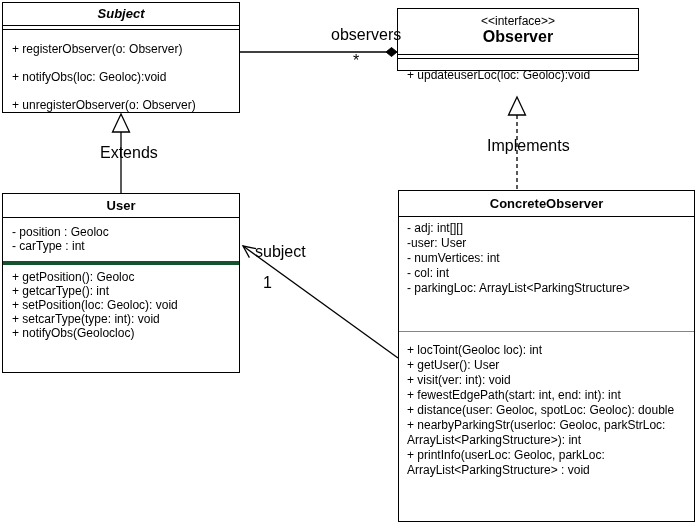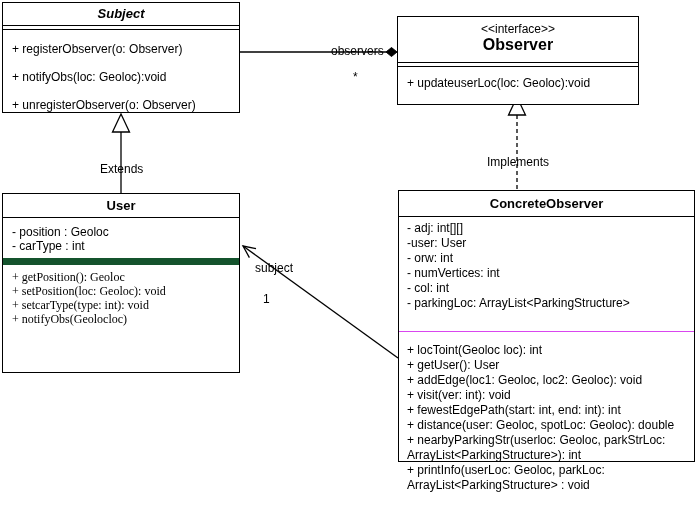--- a/index.html
+++ b/index.html
@@ -12,40 +12,40 @@
   .sep{height:3px;border-bottom:1px solid #000;}
   .members{font-size:12px;box-sizing:border-box;}
   .member{white-space:normal;}
 
   
   #box-subject{left:2px;top:2px;width:238px;height:111px;}
   #box-subject .uml-title{height:23px;line-height:22px;font-style:italic;}
   #box-subject .members{padding:5px 6px 0 9px;line-height:28px;}
 
   
-  #box-observer{left:397px;top:16px;width:242px;height:89px;}
+  #box-observer{left:397px;top:8px;width:242px;height:63px;}
   #box-observer .uml-title{height:46px;padding-top:5px;font-weight:normal;}
   #box-observer .stereotype{font-size:12px;line-height:15px;}
   #box-observer .iface-name{font-size:16px;font-weight:bold;line-height:16px;}
   #box-observer .members{padding:9px 6px 0 9px;line-height:14px;}
 
   
   #box-user{left:2px;top:193px;width:238px;height:180px;}
   #box-user .uml-title{height:24px;line-height:23px;}
-  #box-user .attrs{height:47px;border-bottom:7px solid #14532d;padding:7px 6px 0 9px;line-height:14px;font-size:12px;box-sizing:border-box;}
-  #box-user .members{padding:5px 6px 0 9px;line-height:14px;font-family:Liberation Serif, serif;}
+  #box-user .attrs{height:47px;border-bottom:4px solid #14532d;padding:7px 6px 0 9px;line-height:14px;font-size:12px;box-sizing:border-box;}
+  #box-user .members{padding:5px 6px 0 9px;line-height:14px;}
 
   
-  #box-co{left:398px;top:190px;width:297px;height:272px;}
+  #box-co{left:398px;top:190px;width:297px;height:332px;}
   #box-co .uml-title{height:26px;line-height:25px;}
   #box-co .attrs{height:115px;border-bottom:1px solid #d946ef;padding:4px 6px 0 8px;line-height:15px;font-size:12px;box-sizing:border-box;}
   #box-co .members{padding:11px 6px 0 8px;line-height:15px;}
 
   
-  .edge-label{position:absolute;font-size:12px;line-height:13px;background:transparent;margin-top:17px;}
+  .edge-label{position:absolute;font-size:16px;line-height:13px;background:transparent;}
   #lbl-observers{left:331px;top:28px;}
   #lbl-mult-star{left:353px;top:54px;}
   #lbl-extends{left:100px;top:146px;}
   #lbl-implements{left:487px;top:139px;}
   #lbl-subject{left:255px;top:245px;}
   #lbl-mult-1{left:263px;top:276px;}
 
   svg{position:absolute;left:0;top:0;pointer-events:none;}
 </style>
 </head>
@@ -90,40 +90,39 @@
   </div>
 
   <div class="uml-class" id="box-user">
     <div class="uml-title">User</div>
     <div class="attrs">
       <div class="member">- position : Geoloc</div>
       <div class="member">- carType : int</div>
     </div>
     <div class="members">
       <div class="member">+ getPosition(): Geoloc</div>
+      <div class="member">+ getcarType(): int</div>
       <div class="member">+ setPosition(loc: Geoloc): void</div>
       <div class="member">+ setcarType(type: int): void</div>
       <div class="member">+ notifyObs(Geolocloc)</div>
     </div>
   </div>
 
   <div class="uml-class" id="box-co">
     <div class="uml-title">ConcreteObserver</div>
     <div class="attrs">
       <div class="member">- adj: int[][]</div>
       <div class="member">-user: User</div>
-      <div class="member">- orw: int</div>
       <div class="member">- numVertices: int</div>
       <div class="member">- col: int</div>
       <div class="member">- parkingLoc: ArrayList&lt;ParkingStructure&gt;</div>
     </div>
     <div class="members">
       <div class="member">+ locToint(Geoloc loc): int</div>
       <div class="member">+ getUser(): User</div>
-      <div class="member">+ addEdge(loc1: Geoloc, loc2: Geoloc): void</div>
       <div class="member">+ visit(ver: int): void</div>
       <div class="member">+ fewestEdgePath(start: int, end: int): int</div>
       <div class="member">+ distance(user: Geoloc, spotLoc: Geoloc): double</div>
       <div class="member">+ nearbyParkingStr(userloc: Geoloc, parkStrLoc: ArrayList&lt;ParkingStructure&gt;): int</div>
       <div class="member">+ printInfo(userLoc: Geoloc, parkLoc: ArrayList&lt;ParkingStructure&gt; : void</div>
     </div>
   </div>
 
   <div class="edge-label" id="lbl-observers">observers</div>
   <div class="edge-label" id="lbl-mult-star">*</div>

